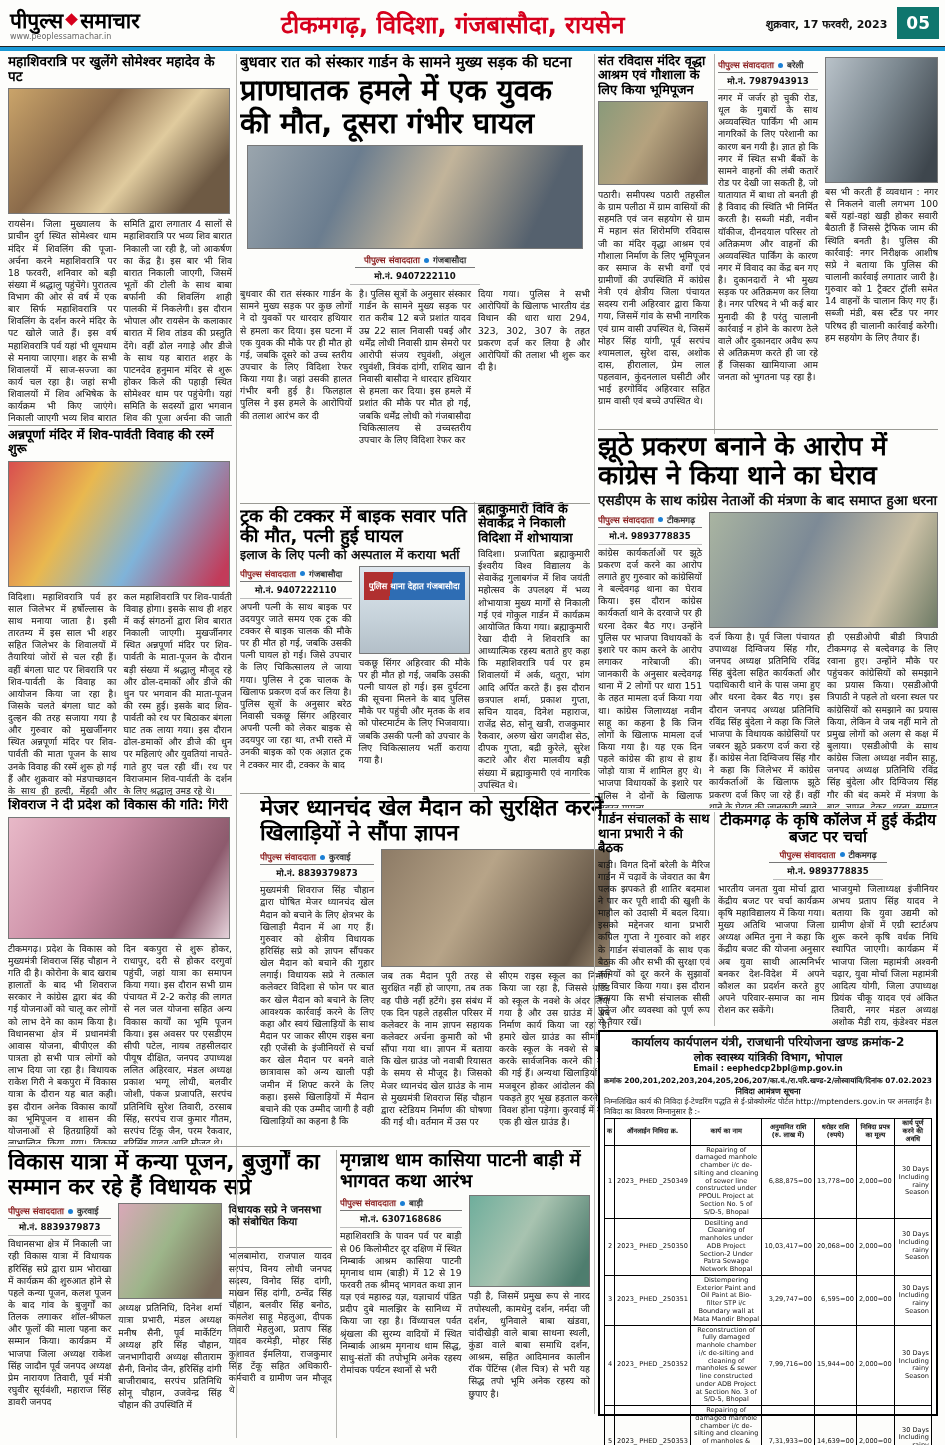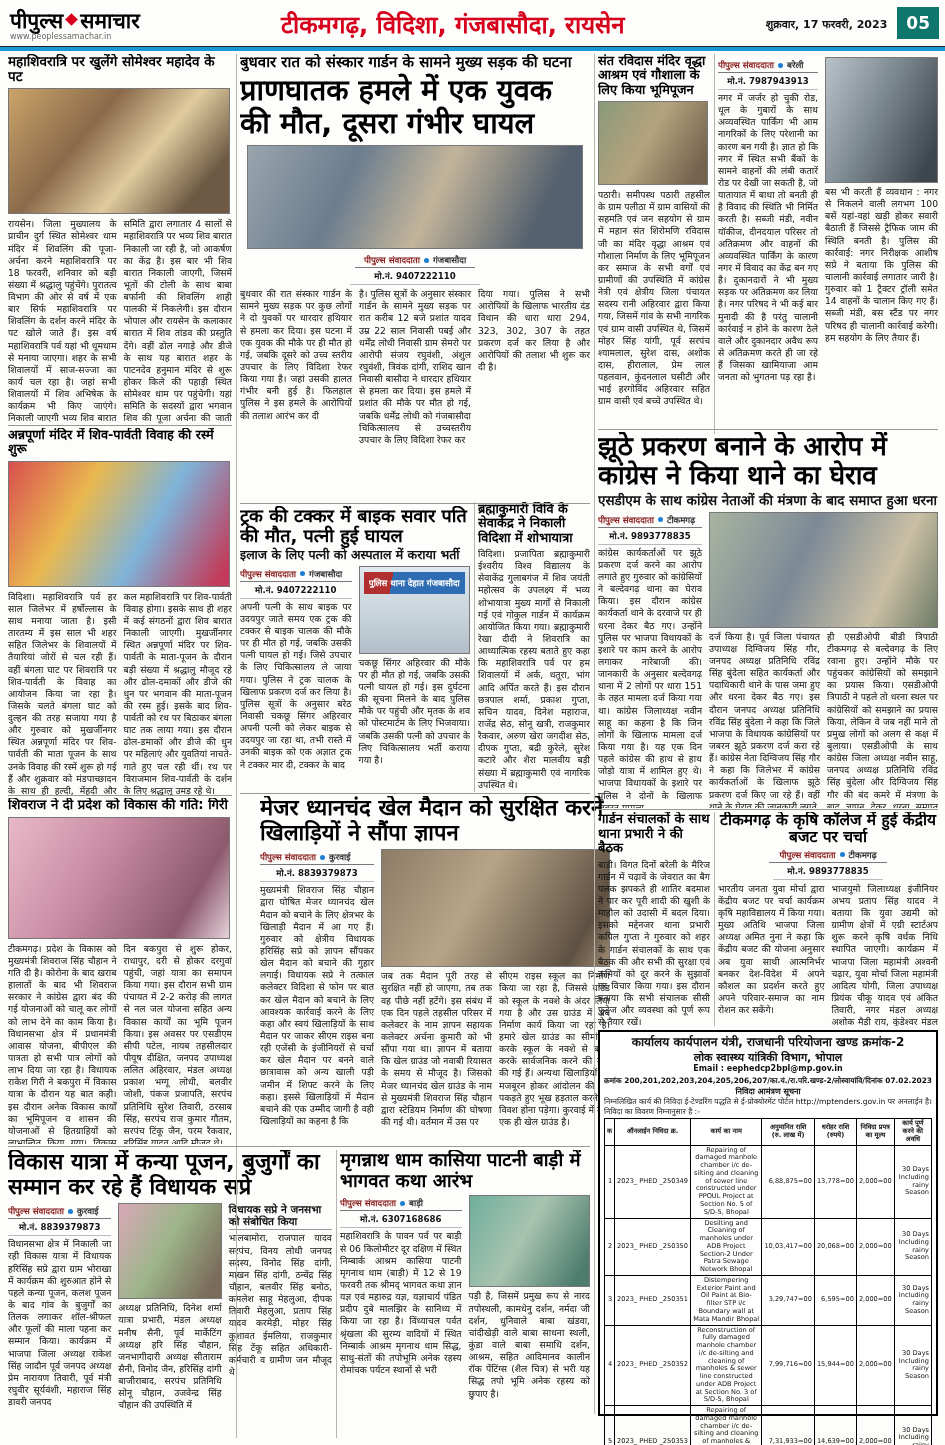--- a/index.html
+++ b/index.html
@@ -30,21 +30,21 @@
   .col{flex:1;min-width:0;}
   .photo{border:1px solid #777;position:relative;box-sizing:border-box;}
   .vline{position:absolute;width:1px;background:#b5b5b0;}
   .hline{position:absolute;height:1px;background:#9a9a94;}
   
   .quote-head{font-weight:bold;font-size:12px;margin:4px 0 2px 0;}
   .quote-mark{color:#1b7fd4;font-size:15px;font-weight:bold;float:left;margin-right:3px;line-height:1;}
   .quote-text{font-size:8.8px;line-height:1.3;text-align:justify;}
   .quote-attr{font-size:8.6px;font-weight:bold;text-align:right;margin-top:2px;}
   
-  .signboard{position:absolute;left:4px;top:5px;right:4px;height:22px;display:flex;
+  .signboard{position:absolute;left:4px;top:5px;right:4px;height:28px;display:flex;
              background:linear-gradient(100deg,#b03030 0 28%,#2e6db4 28%);align-items:center;justify-content:center;}
   .signboard span{color:#fff;font-weight:bold;font-size:8.5px;white-space:nowrap;overflow:hidden;}
   
   #tender{position:absolute;border:2px solid #000;box-sizing:border-box;background:#fff;padding:3px 4px;}
   .t-title{text-align:center;font-weight:bold;font-size:12px;line-height:1.2;}
   .t-title2{text-align:center;font-weight:bold;font-size:11px;}
   .t-email{text-align:center;font-weight:bold;font-size:8px;}
   .t-refrow{display:flex;justify-content:space-between;font-size:7.4px;font-weight:bold;margin-top:2px;}
   .t-notice{text-align:center;font-size:8px;font-weight:bold;}
   .t-intro{font-size:7.6px;line-height:1.25;text-align:justify;margin:1px 0 2px 0;}
@@ -325,21 +325,21 @@
           <span class="loc">कुरवाई</span>
         </div>
         <div class="phone">मो.नं. 8839379873</div>
         <div class="body" style="margin-top:2px;">विधानसभा क्षेत्र में निकाली जा रही विकास यात्रा में विधायक हरिसिंह सप्रे द्वारा ग्राम भोराखा में कार्यक्रम की शुरुआत होने से पहले कन्या पूजन, कलश पूजन के बाद गांव के बुजुर्गों का तिलक लगाकर शॉल-श्रीफल और फूलों की माला पहना कर सम्मान किया। कार्यक्रम में भाजपा जिला अध्यक्ष राकेश सिंह जादौन पूर्व जनपद अध्यक्ष प्रेम नारायण तिवारी, पूर्व मंत्री रघुवीर सूर्यवंशी, महाराज सिंह डावरी जनपद</div>
       </div>
       <div class="col">
         <div class="photo" style="width:100%;height:96px;background:linear-gradient(120deg,#d9a8b8,#9db58a 45%,#7a6b5a 90%);"></div>
         <div class="body" style="margin-top:3px;">अध्यक्ष प्रतिनिधि, दिनेश शर्मा यात्रा प्रभारी, मंडल अध्यक्ष मनीष सैनी, पूर्व मार्केटिंग अध्यक्ष हरि सिंह चौहान, जनभागीदारी अध्यक्ष सीताराम सैनी, विनोद जैन, हरिसिंह दांगी बाजीराबाद, सरपंच प्रतिनिधि सोनू चौहान, उजवेन्द्र सिंह चौहान की उपस्थिति में</div>
       </div>
       <div class="col">
-        <div class="subhead" style="font-size:10.5px;border-bottom:1px solid #999;padding-bottom:2px;">विधायक सप्रे ने जनसभा को संबोधित किया</div>
+        <div class="subhead" style="font-size:10.5px;border-bottom:1px solid #999;padding-bottom:20px;">विधायक सप्रे ने जनसभा को संबोधित किया</div>
         <div class="body" style="margin-top:2px;">भालबामोरा, राजपाल यादव सरपंच, विनय लोधी जनपद सदस्य, विनोद सिंह दांगी, माखन सिंह दांगी, ठन्वेंद्र सिंह चौहान, बलवीर सिंह बनोठ, कमलेश साहू मेहलुआ, दीपक तिवारी मेहलुआ, प्रताप सिंह यादव करमेड़ी, मोहर सिंह कुशावत ईमलिया, राजकुमार सिंह टेंकू सहित अधिकारी-कर्मचारी व ग्रामीण जन मौजूद थे।</div>
       </div>
     </div>
   </div>
 
   <div class="art" style="left:340px;top:1150px;width:250px;height:288px;">
     <div class="hl" style="font-size:18.5px;">मृगन्नाथ धाम कासिया पाटनी बाड़ी में भागवत कथा आरंभ</div>
     <div style="display:flex;gap:7px;margin-top:4px;">
       <div class="col">
         <div class="byline-row">

